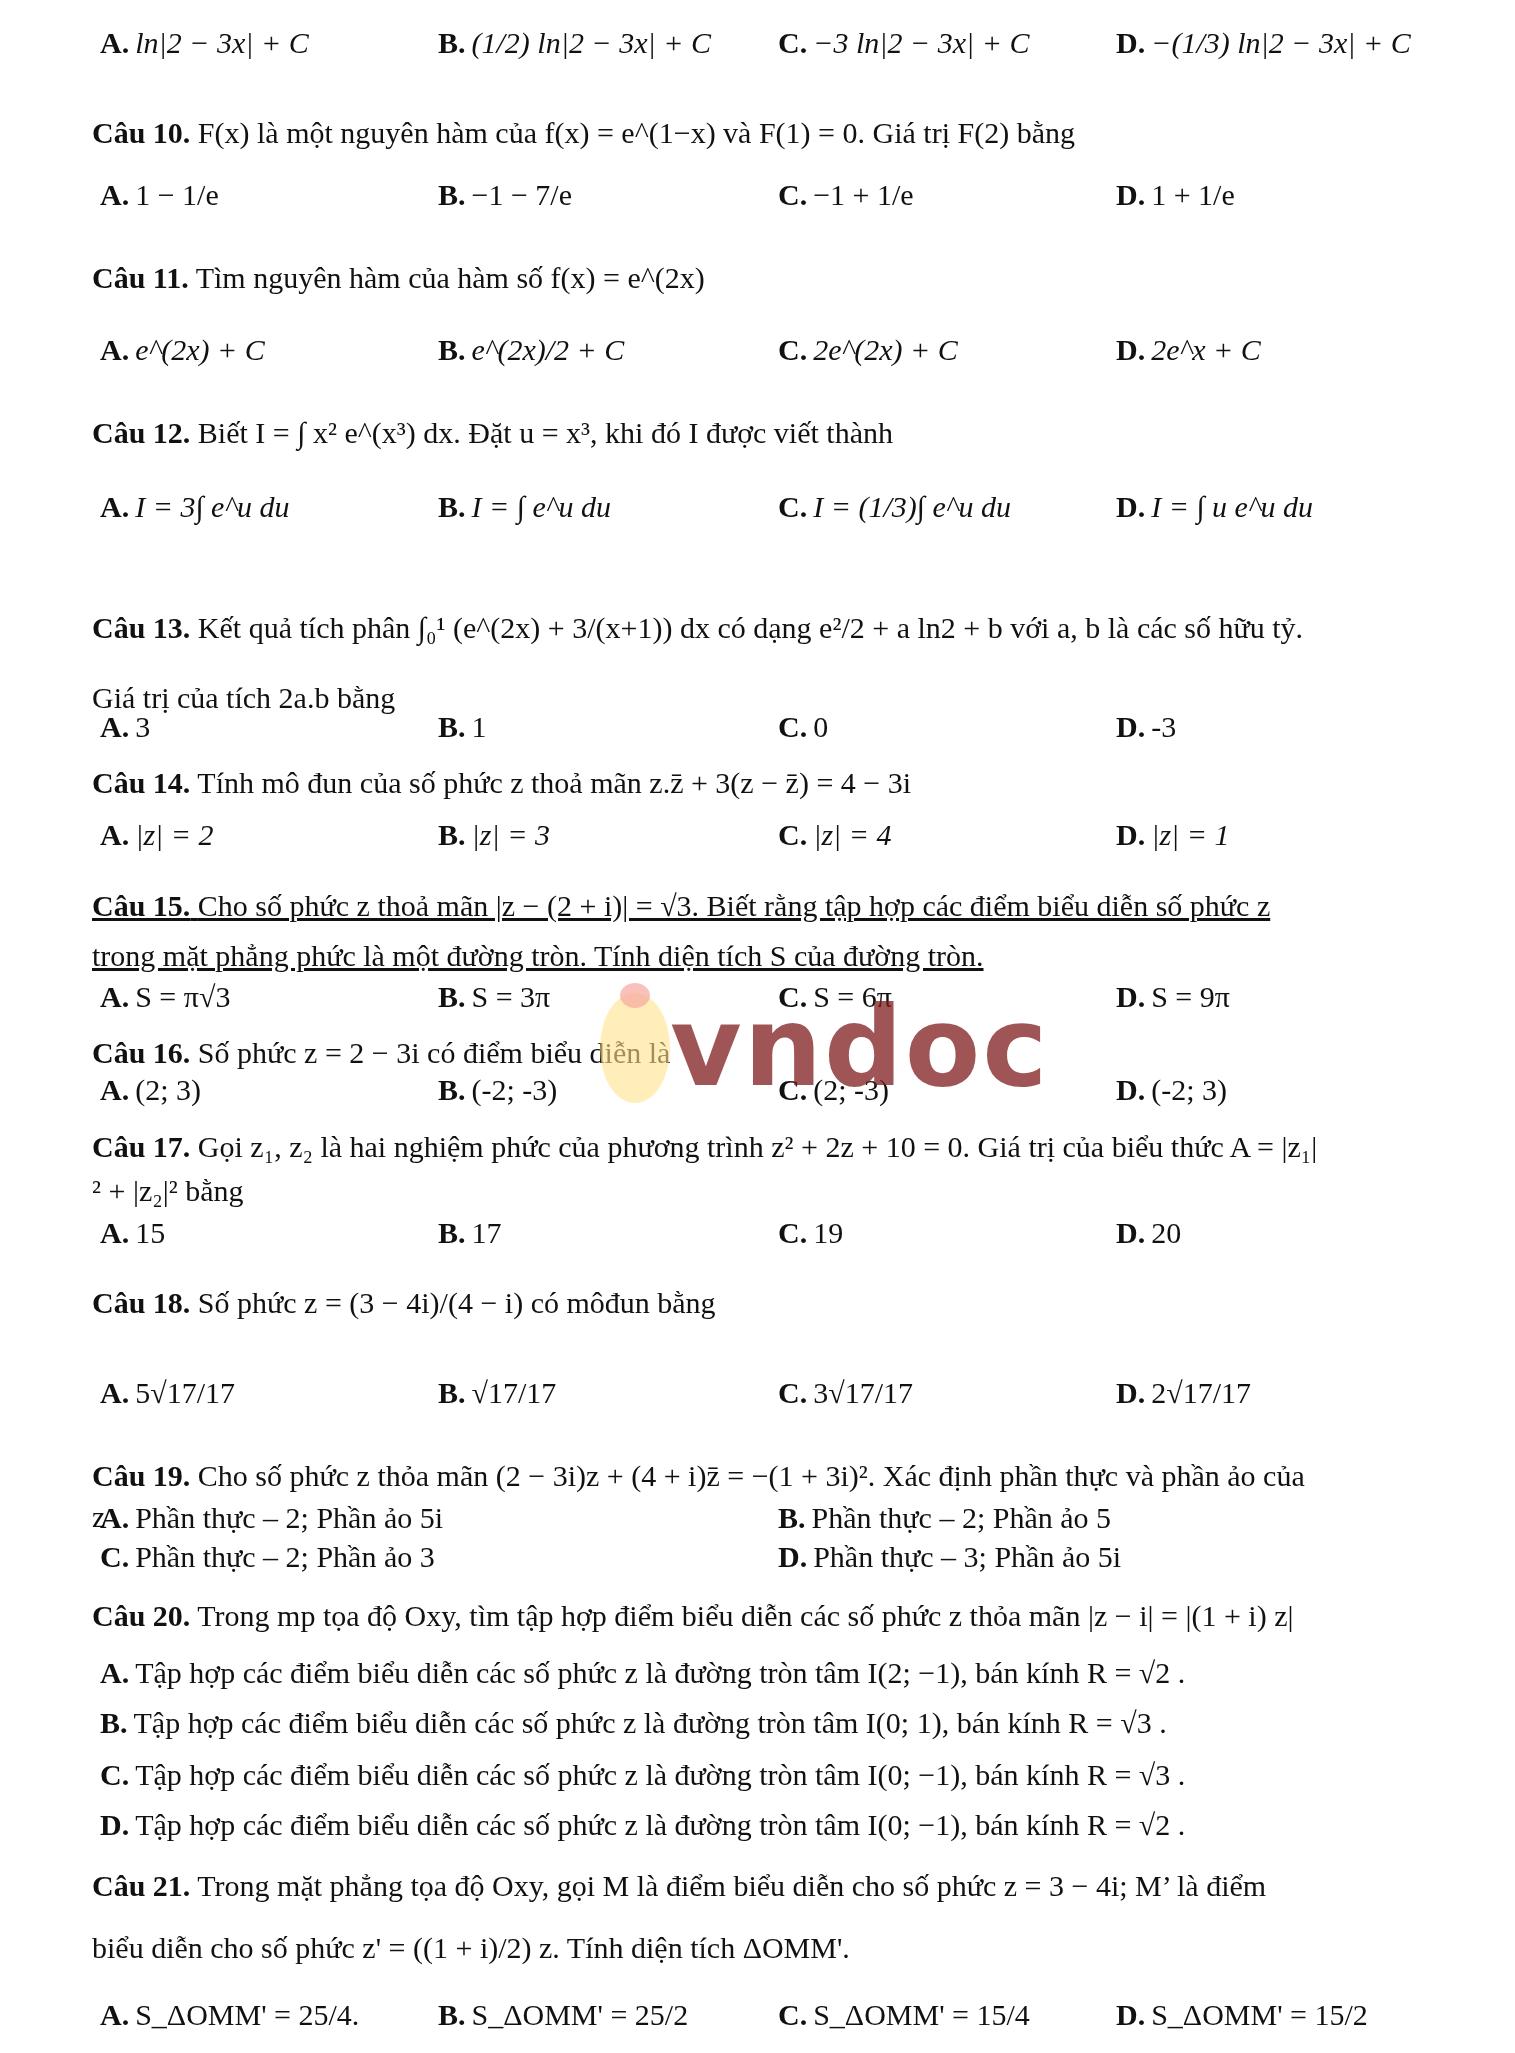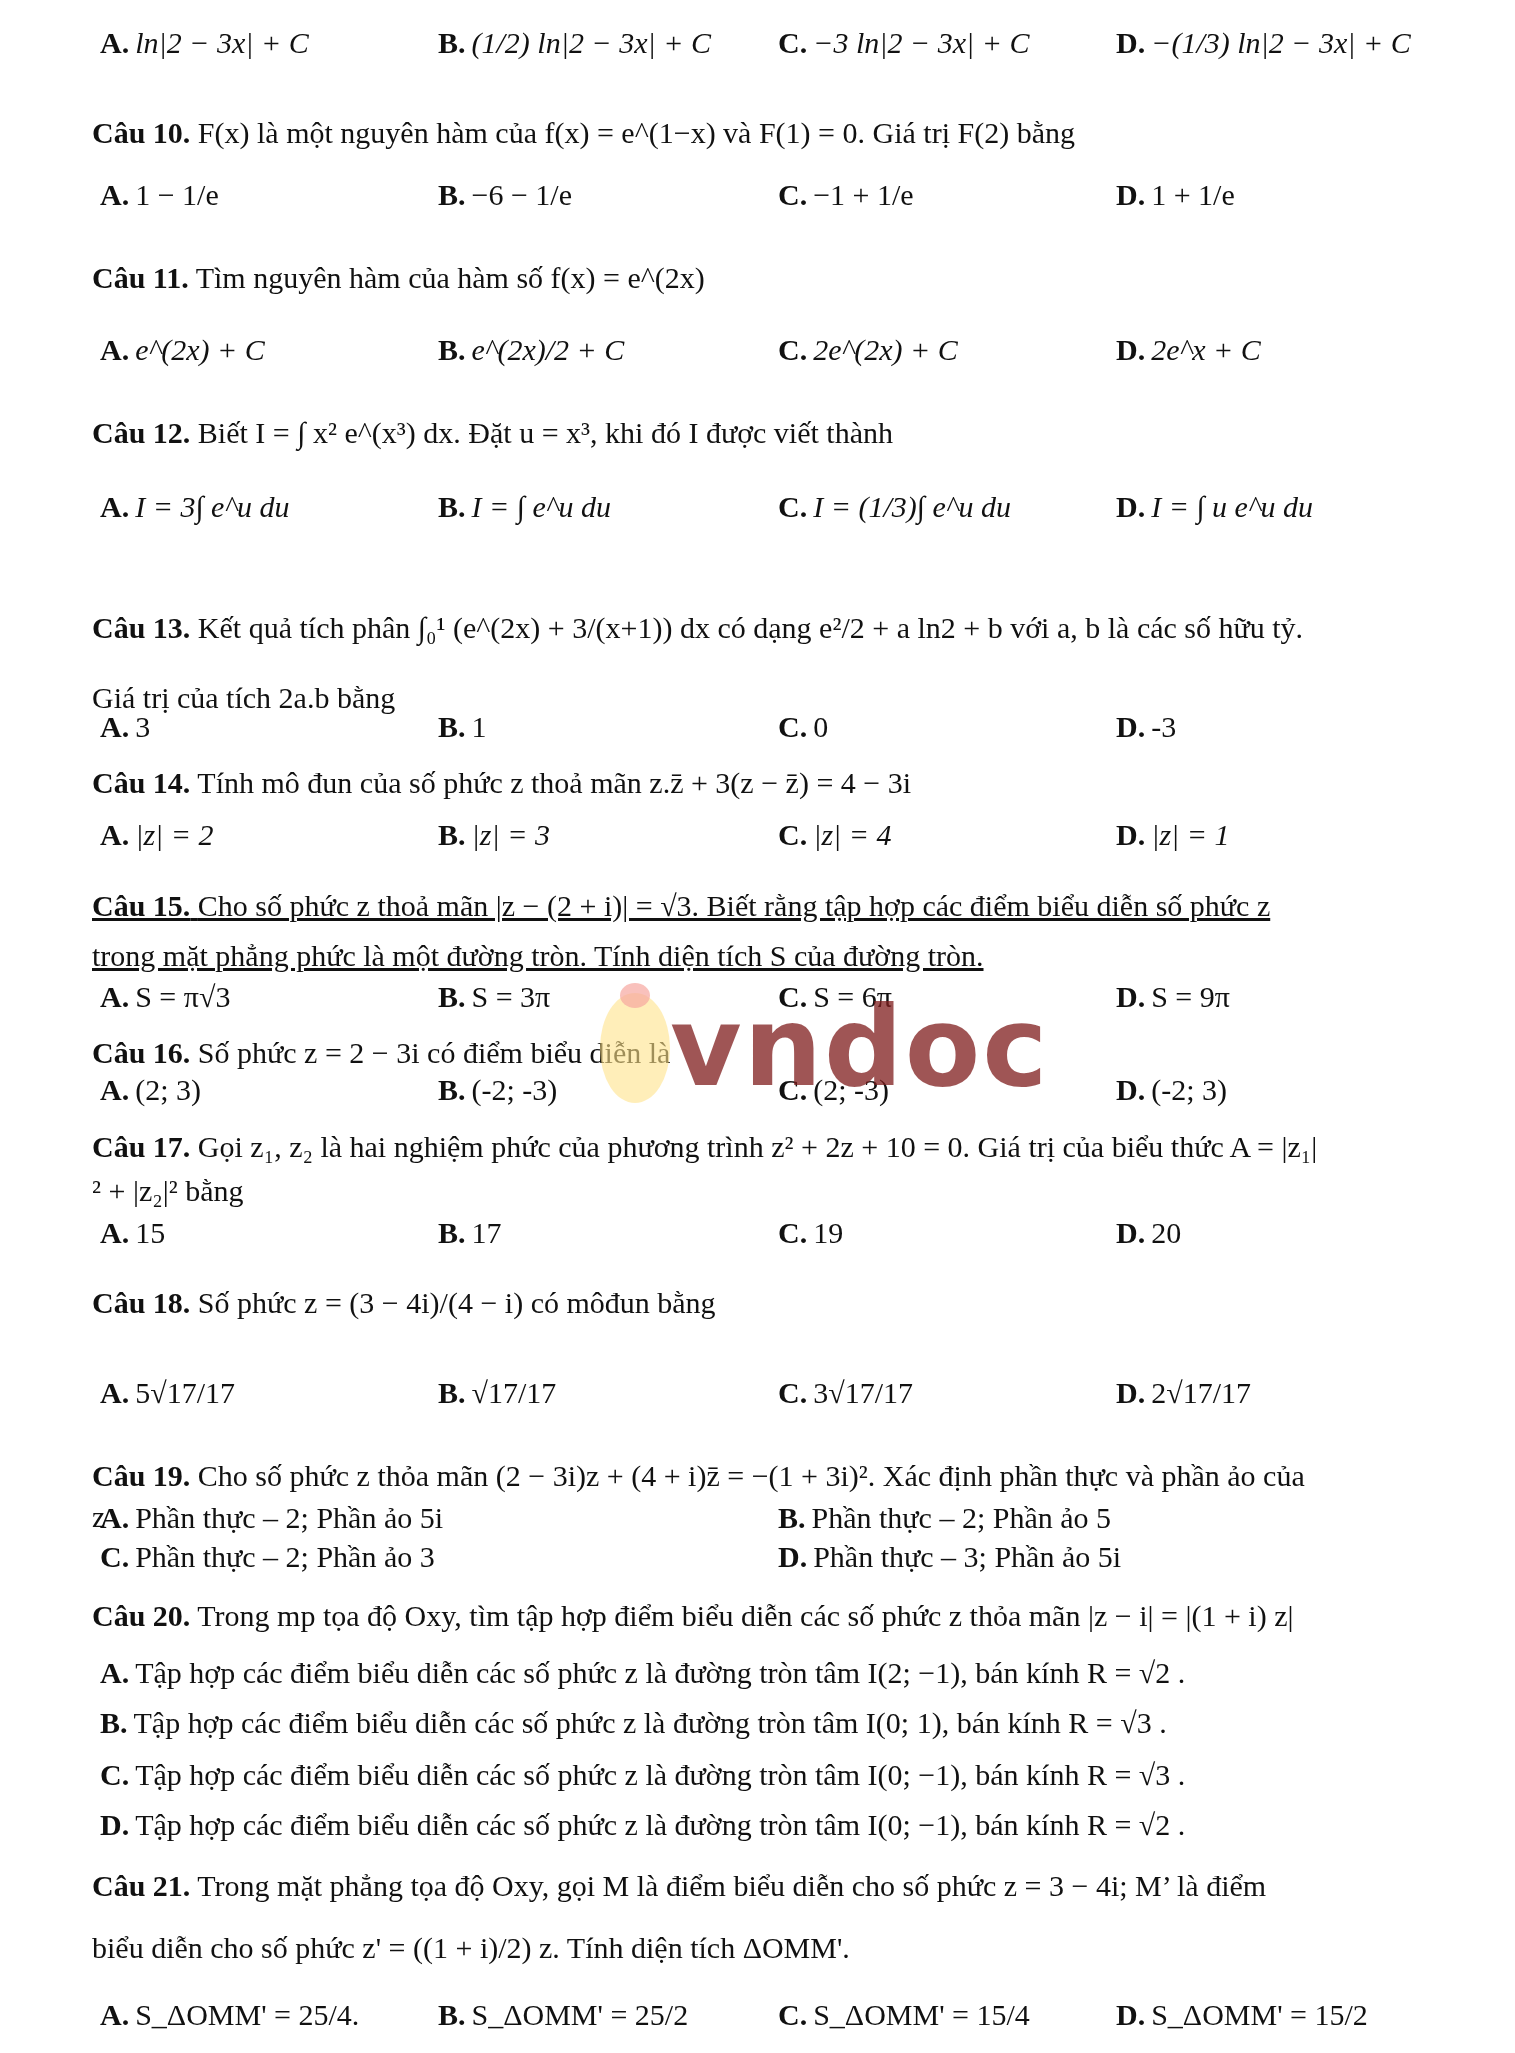--- a/index.html
+++ b/index.html
@@ -32,21 +32,21 @@
     <div class="opt c3"><span class="lab">C.</span><span class="m">−3 ln|2 − 3x| + C</span></div>
     <div class="opt c4"><span class="lab">D.</span><span class="m">−(1/3) ln|2 − 3x| + C</span></div>
   </div>
 
   <div class="q" style="top:105px;">
     <span class="qhead">Câu 10.</span>
     <span>F(x) là một nguyên hàm của f(x) = e^(1−x) và F(1) = 0. Giá trị F(2) bằng</span>
   </div>
   <div class="row" style="top:170px;">
     <div class="opt c1"><span class="lab">A.</span><span>1 − 1/e</span></div>
-    <div class="opt c2"><span class="lab">B.</span><span>−6 − 1/e</span></div>
+    <div class="opt c2"><span class="lab">B.</span><span>−1 − 7/e</span></div>
     <div class="opt c3"><span class="lab">C.</span><span>−1 + 1/e</span></div>
     <div class="opt c4"><span class="lab">D.</span><span>1 + 1/e</span></div>
   </div>
 
   <div class="q" style="top:250px;">
     <span class="qhead">Câu 11.</span>
     <span>Tìm nguyên hàm của hàm số f(x) = e^(2x)</span>
   </div>
   <div class="row" style="top:325px;">
     <div class="opt c1"><span class="lab">A.</span><span class="m">e^(2x) + C</span></div>

